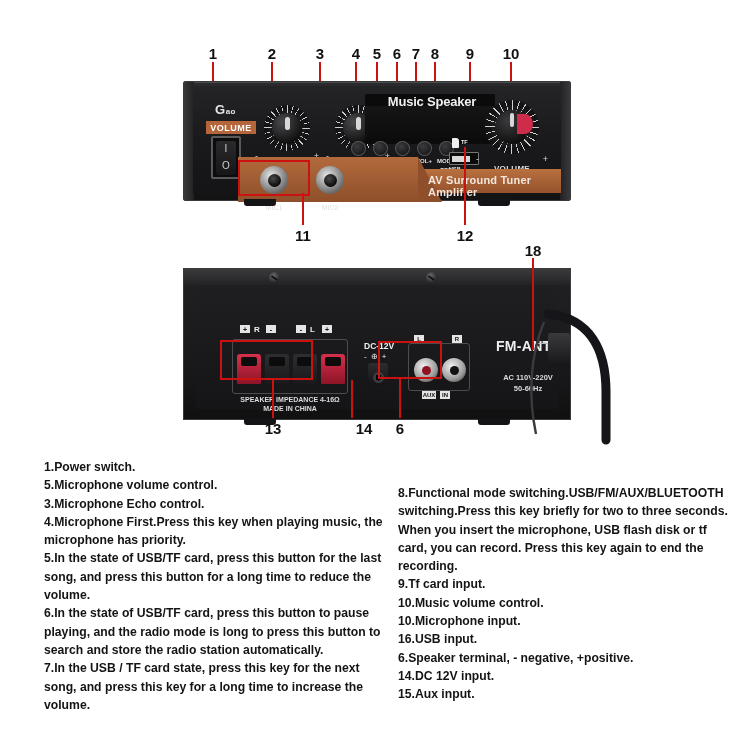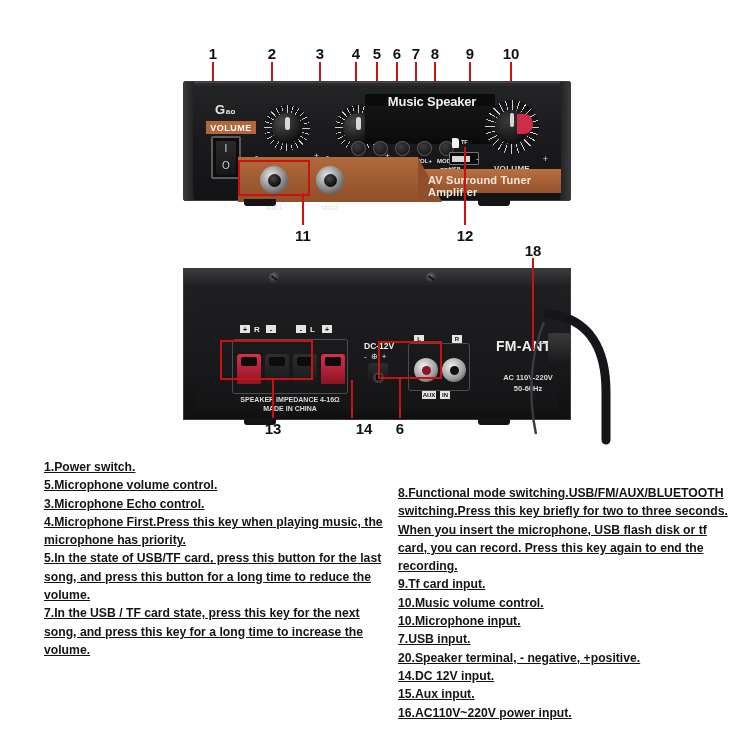--- a/index.html
+++ b/index.html
@@ -329,21 +329,21 @@
   .hl { position:absolute; border:2px solid #cc1111; }
 
   
   .notes { position:absolute; left:0; top:452px; width:750px; }
   .col {
     position: absolute;
     font-size: 12.2px; line-height: 1.5; font-weight: bold; color: #141414;
   }
   .col.left { left: 44px; top: 6px; width: 340px; }
   .col.right { left: 398px; top: 32px; width: 340px; }
-  .col p { margin: 0; text-decoration: underline; }
+  .col p { margin: 0; }
 </style>
 </head>
 <body>
 
 <div id="page">
 
   <div id="callouts-top">
       <div class="callout" style="left: 213px; top: 46px;">1</div>
       <div class="leader" style="left: 213px; top: 62px; height: 63px;"></div>
       <div class="callout" style="left: 272px; top: 46px;">2</div>
@@ -531,27 +531,27 @@
       <div class="leader" style="left: 400px; top: 378px; height: 40px;"></div>
     </div>
 
   <div class="notes">
     <div class="col left" id="notes-left">
         <p>1.Power switch.</p>
         <p>5.Microphone volume control.</p>
         <p>3.Microphone Echo control.</p>
         <p>4.Microphone First.Press this key when playing music, the microphone has priority.</p>
         <p>5.In the state of USB/TF card, press this button for the last song, and press this button for a long time to reduce the volume.</p>
+        <p>6.In the state of USB/TF card, press this button to pause playing, and the radio mode is long to press  this button to search and store the radio station automatically.</p>
         <p>7.In the USB / TF card state, press this key for the next song, and press this key for a long time to increase the volume.</p>
       </div>
     <div class="col right" id="notes-right">
         <p>8.Functional mode switching.USB/FM/AUX/BLUETOOTH switching.Press this key briefly for two to three seconds. When you insert the microphone, USB flash disk or  tf card, you can record. Press this key again to end the recording.</p>
         <p>9.Tf card input.</p>
         <p>10.Music volume control.</p>
         <p>10.Microphone input.</p>
-        <p>7.USB input.</p>
-        <p>20.Speaker terminal, - negative, +positive.</p>
+        <p>16.USB input.</p>
+        <p>6.Speaker terminal, - negative, +positive.</p>
         <p>14.DC 12V input.</p>
         <p>15.Aux input.</p>
-        <p>16.AC110V~220V power input.</p>
       </div>
   </div>
 </div>
 
 </body></html>

